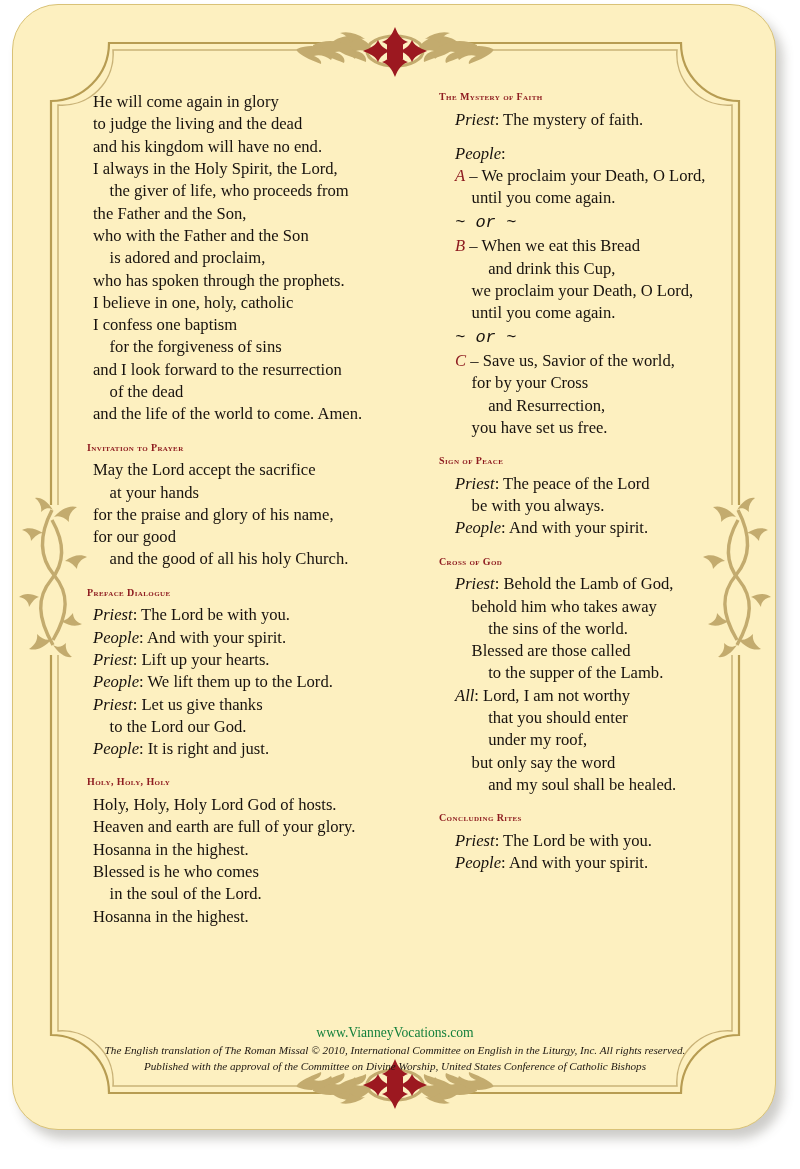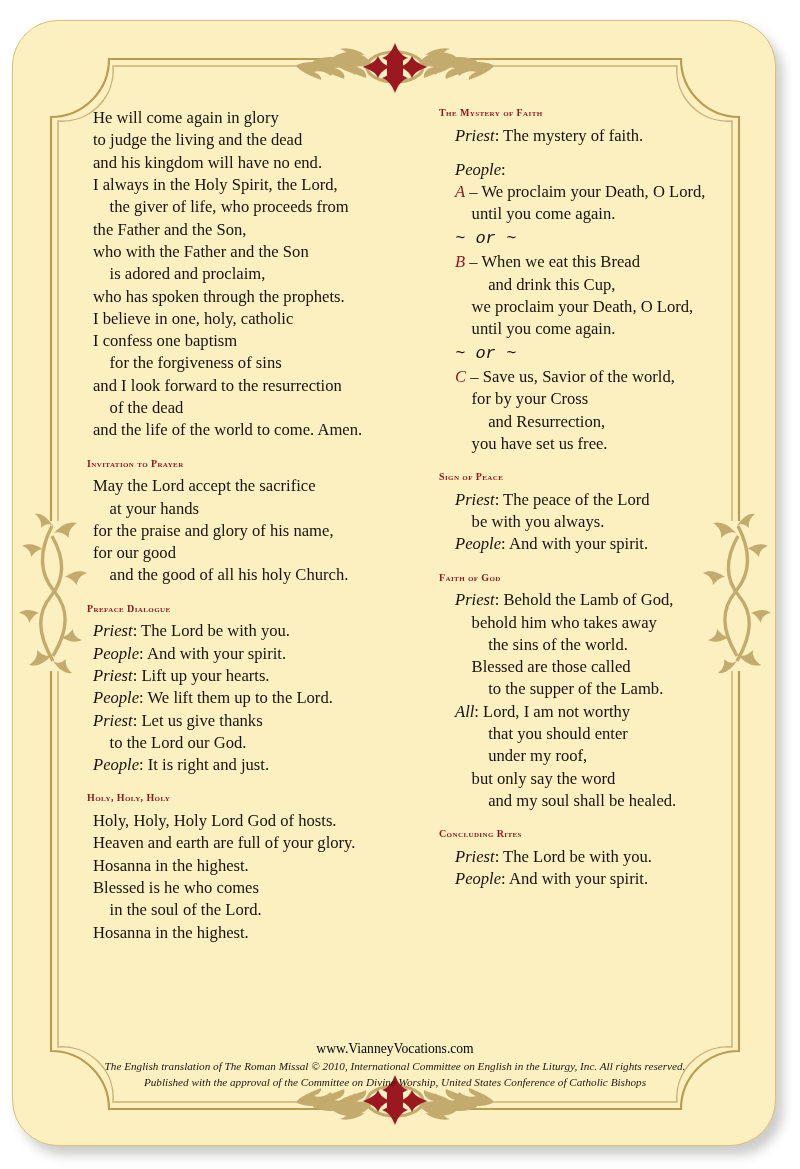--- a/index.html
+++ b/index.html
@@ -12,21 +12,21 @@
     height: 1169px;
     position: relative;
     overflow: hidden;
     font-family: "Liberation Serif", "DejaVu Serif", serif;
   }
 
   
   #card {
     position: absolute;
     left: 12px;
-    top: 20px;
+    top: 4px;
     width: 764px;
     height: 1126px;
     background: #fdf0c0;
     border: 1px solid #d9c277;
     border-radius: 46px;
     box-shadow: 7px 9px 11px rgba(90, 85, 75, 0.30);
     box-sizing: border-box;
   }
 
   
@@ -101,21 +101,21 @@
   
   #footer {
     position: absolute;
     left: 50px;
     top: 1018px;
     width: 664px;
     text-align: center;
   }
   .site {
     font-size: 13.6px;
-    color: #000000;
+    color: #15803d;
     line-height: 1.45;
   }
   .legal {
     font-size: 11.2px;
     font-style: italic;
     color: #1d1711;
     line-height: 1.42;
   }
 </style>
 </head>
@@ -378,21 +378,21 @@
           </div>
           <div class="section">
             <h2 class="heading">Sign of Peace</h2>
             <div class="verse">
               <div class="line"><span class="spk">Priest</span>: The peace of the Lord</div>
               <div class="line ind1">be with you always.</div>
               <div class="line"><span class="spk">People</span>: And with your spirit.</div>
             </div>
           </div>
           <div class="section">
-            <h2 class="heading">Faith of God</h2>
+            <h2 class="heading">Cross of God</h2>
             <div class="verse">
               <div class="line"><span class="spk">Priest</span>: Behold the Lamb of God,</div>
               <div class="line ind1">behold him who takes away</div>
               <div class="line ind2">the sins of the world.</div>
               <div class="line ind1">Blessed are those called</div>
               <div class="line ind2">to the supper of the Lamb.</div>
               <div class="line"><span class="spk">All</span>: Lord, I am not worthy</div>
               <div class="line ind2">that you should enter</div>
               <div class="line ind2">under my roof,</div>
               <div class="line ind1">but only say the word</div>

